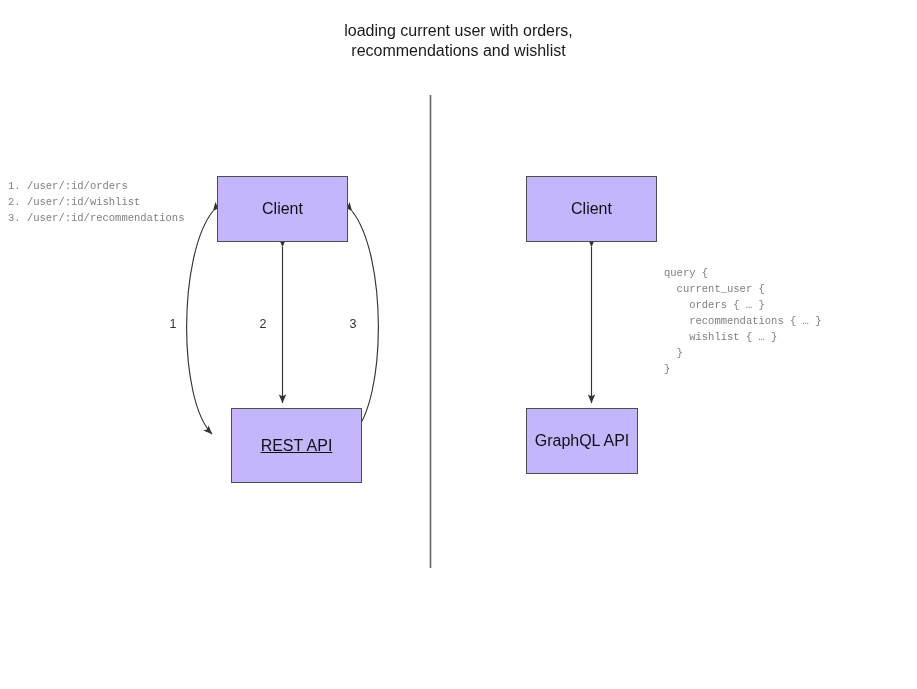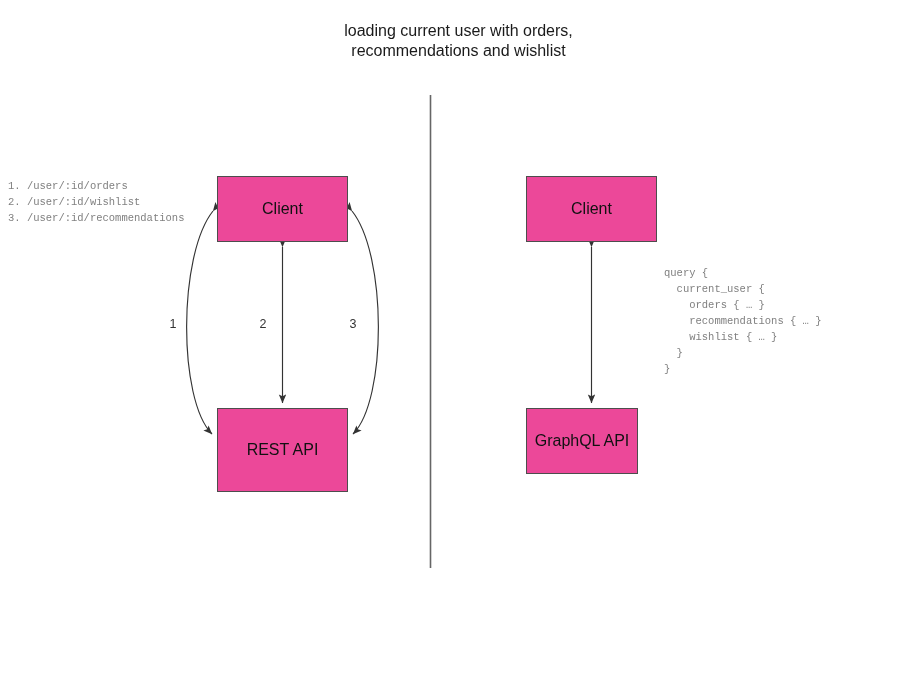--- a/index.html
+++ b/index.html
@@ -28,31 +28,31 @@
     top: 21px;
     width: 917px;
     text-align: center;
     font-size: 16px;
     line-height: 20px;
     color: #1a1a1a;
     white-space: pre-line;
   }
   .node-box {
     position: absolute;
-    background: #ec4899;
+    background: #c4b5fd;
     border: 1.3px solid #4d4d4d;
     box-sizing: border-box;
     display: flex;
     align-items: center;
     justify-content: center;
     font-size: 16px;
     color: #111111;
   }
   #client-rest-box  { left: 217px; top: 176px; width: 131px; height: 66px; }
-  #rest-api-box     { left: 217px; top: 408px; width: 131px; height: 84px; }
+  #rest-api-box     { left: 231px; top: 408px; width: 131px; height: 75px; text-decoration: underline; }
   #client-gql-box   { left: 526px; top: 176px; width: 131px; height: 66px; }
   #graphql-api-box  { left: 526px; top: 408px; width: 112px; height: 66px; }
 
   .edge-number {
     position: absolute;
     font-size: 12.5px;
     color: #333333;
     text-align: center;
     width: 20px;
   }

